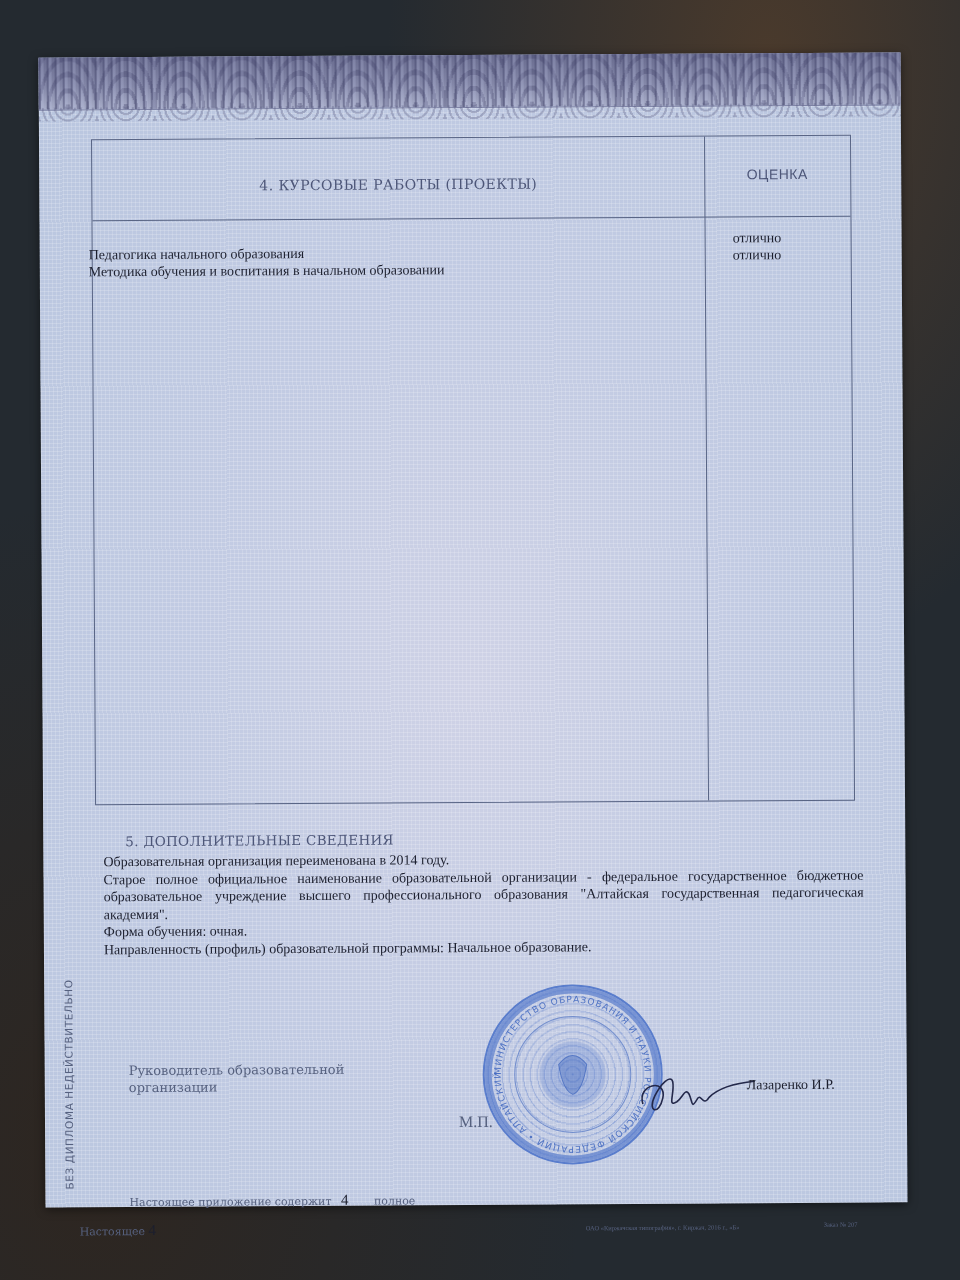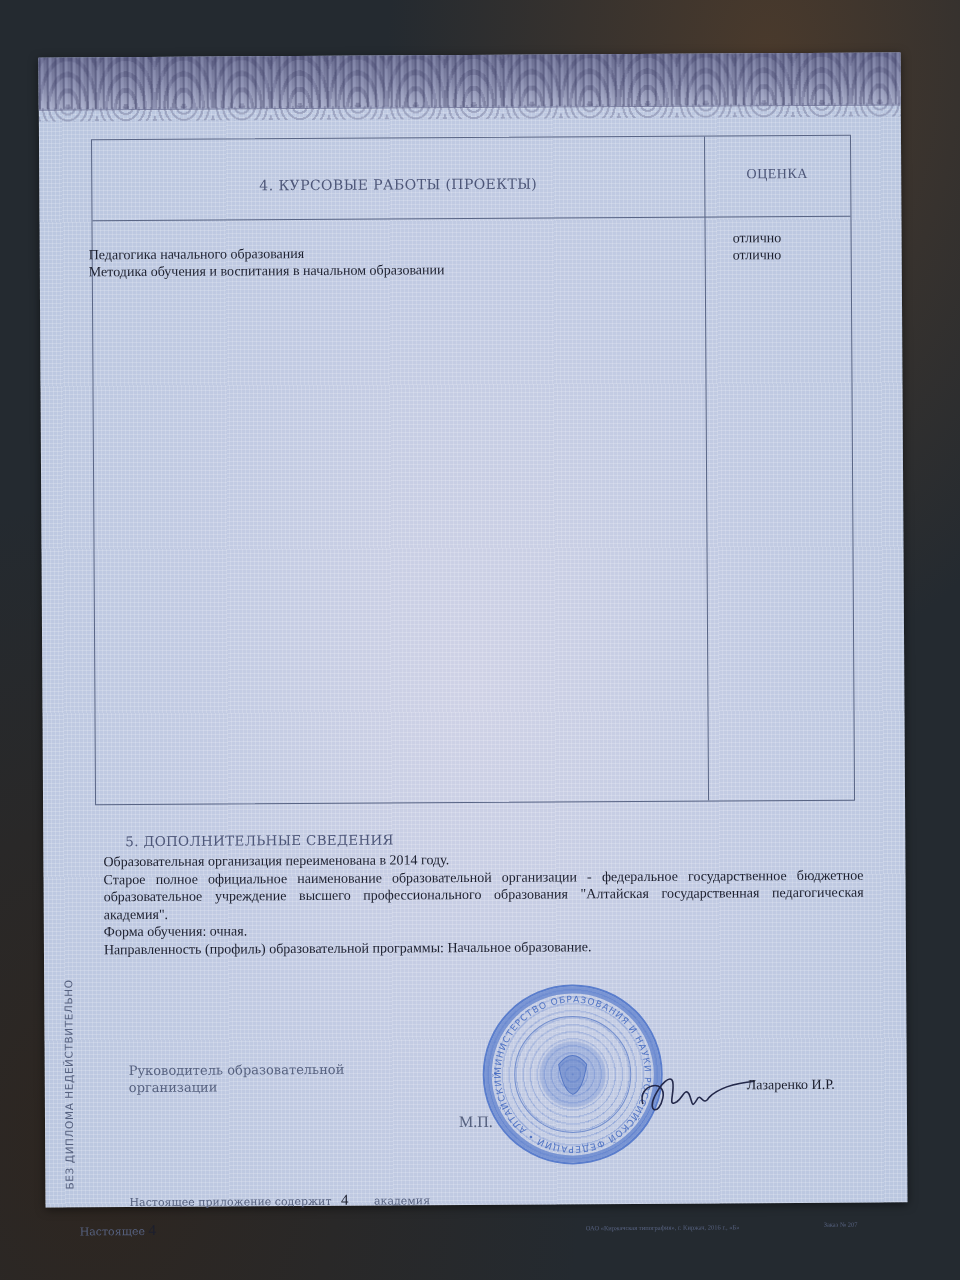--- a/index.html
+++ b/index.html
@@ -45,21 +45,21 @@
     .head-divider {
       position: absolute; left: 0; right: 0; top: 80px; height: 1px; background: #596585;
     }
     .th-title {
       position: absolute; left: 0; width: 612px; top: 38px; text-align: center;
       font-size: 14px; letter-spacing: 0.4px; color: #4d5678;
       font-family: "DejaVu Serif", serif; font-variant: small-caps;
     }
     .th-grade {
       position: absolute; left: 612px; right: 0; top: 30px; text-align: center;
-      font-size: 14px; color: #4d5678; font-family: Liberation Serif, serif; letter-spacing: 0.5px;
+      font-size: 14px; color: #4d5678; font-family: Liberation Sans, sans-serif; letter-spacing: 0.5px;
     }
     .rows {
       position: absolute; left: 0; top: 94px; width: 100%;
     }
     .row-name {
       position: absolute; left: -4px; font-size: 14px; color: #1c1f2e; white-space: nowrap;
     }
     .row-grade {
       position: absolute; left: 640px; width: 90px; text-align: left; font-size: 14px; color: #1c1f2e;
     }
@@ -163,21 +163,21 @@
 
   <svg class="signature" width="120" height="60" viewBox="0 0 120 60">
     <path d="M6,40 C0,20 30,14 26,34 C22,52 10,48 18,32 C24,20 34,10 36,18 C38,30 30,44 40,38 C46,34 48,24 52,30 C56,38 54,46 60,36 C64,28 66,44 72,34 C80,26 96,20 118,18" fill="none" stroke="#23284a" stroke-width="1.6"></path>
   </svg>
 
   <div class="signer-name">Лазаренко И.Р.</div>
 
   <div class="pages-note">
     <span>Настоящее приложение содержит</span>
     <span class="pages-count">4</span>
-    <span>академия</span>
+    <span>полное</span>
   </div>
 
   <div class="page-label">
     <span>Настоящее</span>
     <span class="page-num">4</span>
   </div>
 
   <div class="printer">ОАО «Кирж­ачская типография», г. Киржач, 2016 г., «Б»</div>
   <div class="order">Заказ № 207</div>
 </div>

